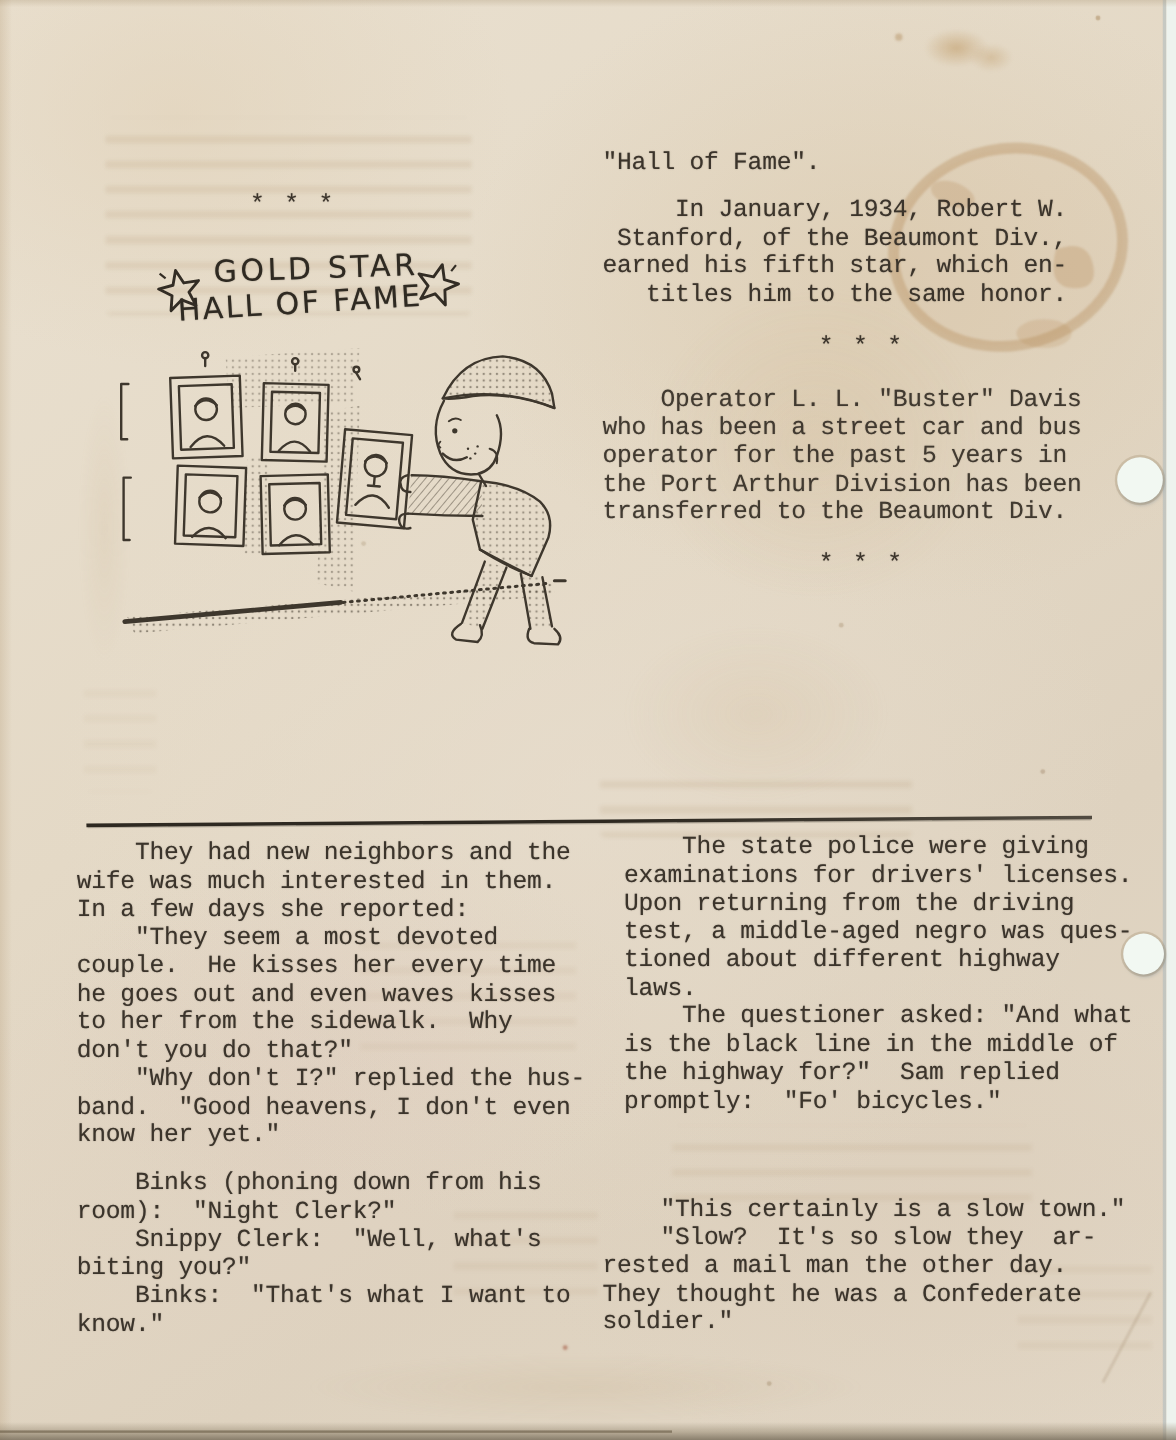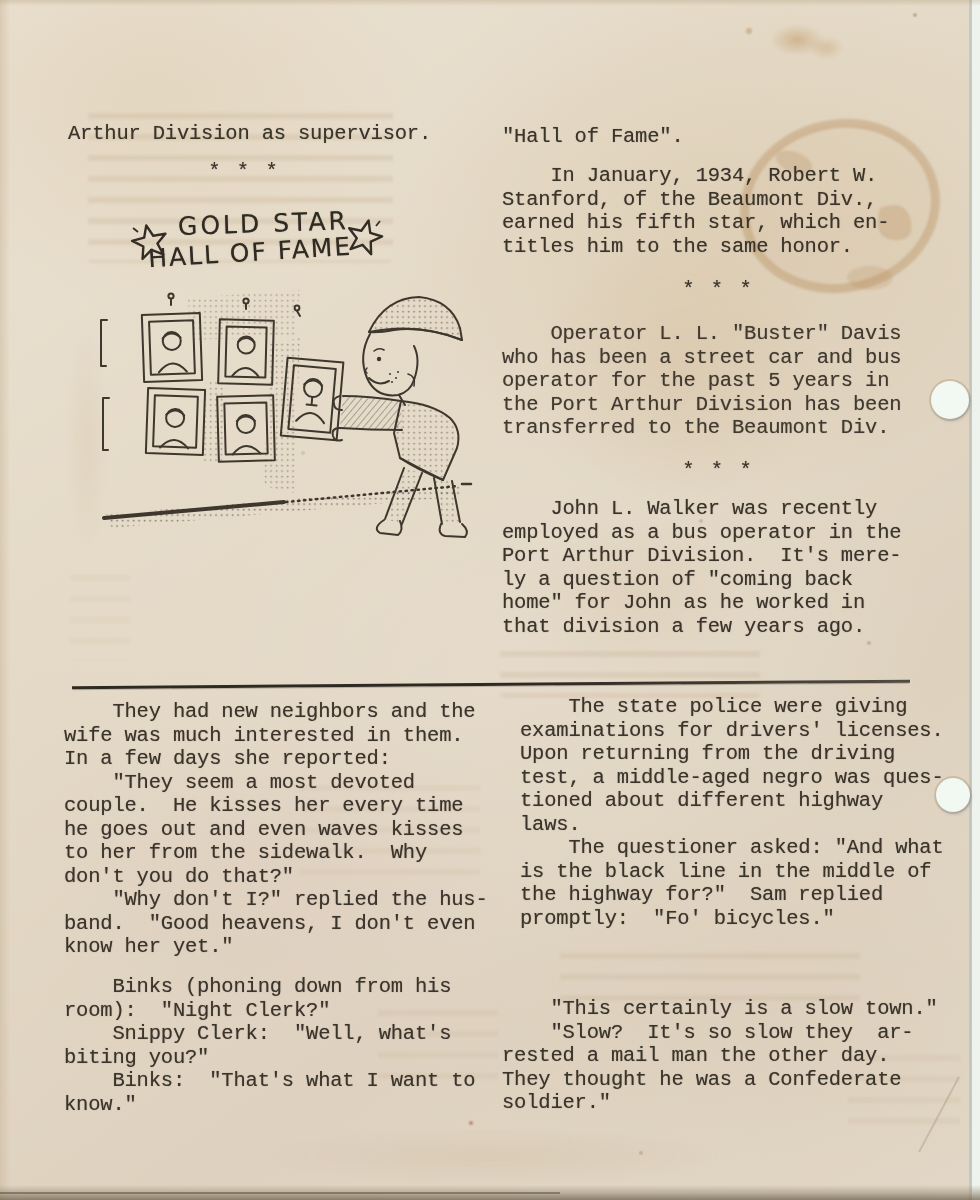--- a/index.html
+++ b/index.html
@@ -79,21 +79,20 @@
   <svg style="position:absolute;left:730px;top:108px;filter:blur(1px);" width="225" height="205" viewBox="0 0 225 205">
     <ellipse cx="110" cy="98" rx="96" ry="82" fill="rgba(196,158,108,0.07)" stroke="rgba(178,136,82,0.35)" stroke-width="9" transform="rotate(-12 110 98)"></ellipse>
     <path d="M150,100 q26,-10 31,13 q4,21 -18,19 q-21,-2 -13,-32z" fill="rgba(178,136,82,0.28)"></path>
     <ellipse cx="64" cy="54" rx="19" ry="10" fill="rgba(178,136,82,0.25)" transform="rotate(20 64 54)"></ellipse>
     <ellipse cx="140" cy="170" rx="23" ry="12" fill="rgba(178,136,82,0.2)"></ellipse>
   </svg>
 
   <div class="specks"></div>
   <div class="crease"></div>
 
-  <div class="tw" style="left:68px;top:122px;">Arthur Division as supervisor.</div>
   <div class="tw sep" style="left:64px;top:160px;">* * *</div>
 
   <div class="art-title" style="left:178px;top:209px;transform:rotate(-2deg);">GOLD STAR</div>
   <div class="art-title" style="left:148px;top:238px;transform:rotate(-3.5deg);letter-spacing:2px;">HALL OF FAME</div>
 
   <svg class="art" style="position:absolute;left:129px;top:220px;" width="42" height="44" viewBox="0 0 42 44">
     <g stroke="#332d25" stroke-width="2.4" fill="none" stroke-linejoin="round">
       <path transform="rotate(-12 21 23)" d="M21,5 L25.6,16.6 L38,17.2 L28.2,25 L31.6,37 L21,30 L10.4,37 L13.8,25 L4,17.2 L16.4,16.6 Z"></path>
       <path d="M4,8 l5,4" stroke-width="1.8"></path>
     </g>
@@ -205,37 +204,31 @@
       <polygon points="346,190 364,193 372,234 354,236" fill="url(#ht)" fill-opacity=".45" stroke="none"></polygon>
       <path d="M346,190 L354,236 M364,193 L372,234"></path>
 
       <path d="M296,232 q-12,8 -4,13 l18,2 q6,-5 2,-14"></path>
       <path d="M353,236 q-4,10 4,12 l20,1 q5,-6 -3,-13"></path>
     </g>
   </svg>
 
 
   <div class="tw" style="left:502px;top:125px;">"Hall of Fame".</div>
-  <div class="tw" style="left:502px;top:164px;">    In January, 1934, Robert W.
+  <div class="tw" style="left:502px;top:164px;text-align:right;">    In January, 1934, Robert W.
 Stanford, of the Beaumont Div.,
 earned his fifth star, which en-
 titles him to the same honor.</div>
   <div class="tw sep r" style="left:498px;top:278px;">* * *</div>
   <div class="tw" style="left:502px;top:322px;opacity:.96;">    Operator L. L. "Buster" Davis
 who has been a street car and bus
 operator for the past 5 years in
 the Port Arthur Division has been
 transferred to the Beaumont Div.</div>
   <div class="tw sep r" style="left:498px;top:459px;">* * *</div>
-  <div class="tw" style="left:502px;top:497px;">    John L. Walker was recently
-employed as a bus operator in the
-Port Arthur Division.  It's mere-
-ly a question of "coming back
-home" for John as he worked in
-that division a few years ago.</div>
 
   <div class="divider"></div>
 
   <div class="tw" style="left:64px;top:700px;">    They had new neighbors and the
 wife was much interested in them.
 In a few days she reported:
     "They seem a most devoted
 couple.  He kisses her every time
 he goes out and even waves kisses
 to her from the sidewalk.  Why

